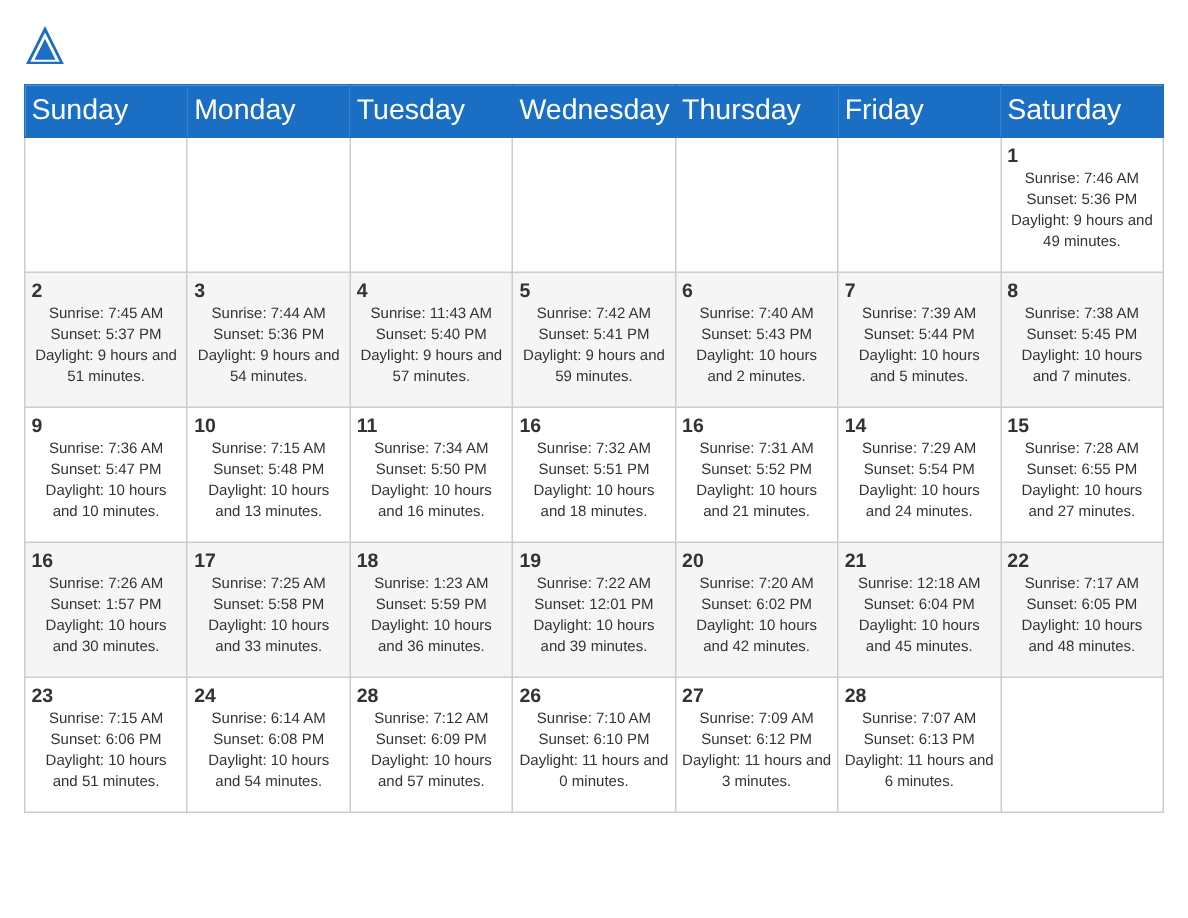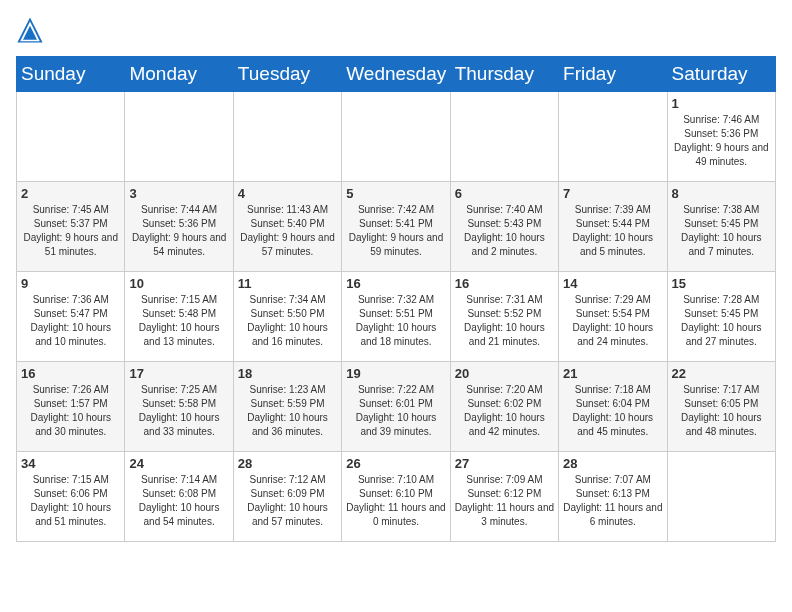--- a/index.html
+++ b/index.html
@@ -195,21 +195,21 @@
         </td>
         <td>
           <span class="day-num">14</span>
           <div class="day-detail">Sunrise: 7:29 AM
 Sunset: 5:54 PM
 Daylight: 10 hours and 24 minutes.</div>
         </td>
         <td>
           <span class="day-num">15</span>
           <div class="day-detail">Sunrise: 7:28 AM
-Sunset: 5:45 PM
+Sunset: 6:55 PM
 Daylight: 10 hours and 27 minutes.</div>
         </td>
       </tr>
       <tr>
         <td>
           <span class="day-num">16</span>
           <div class="day-detail">Sunrise: 7:26 AM
 Sunset: 1:57 PM
 Daylight: 10 hours and 30 minutes.</div>
         </td>
@@ -221,52 +221,52 @@
         </td>
         <td>
           <span class="day-num">18</span>
           <div class="day-detail">Sunrise: 1:23 AM
 Sunset: 5:59 PM
 Daylight: 10 hours and 36 minutes.</div>
         </td>
         <td>
           <span class="day-num">19</span>
           <div class="day-detail">Sunrise: 7:22 AM
-Sunset: 6:01 PM
+Sunset: 12:01 PM
 Daylight: 10 hours and 39 minutes.</div>
         </td>
         <td>
           <span class="day-num">20</span>
           <div class="day-detail">Sunrise: 7:20 AM
 Sunset: 6:02 PM
 Daylight: 10 hours and 42 minutes.</div>
         </td>
         <td>
           <span class="day-num">21</span>
-          <div class="day-detail">Sunrise: 7:18 AM
+          <div class="day-detail">Sunrise: 12:18 AM
 Sunset: 6:04 PM
 Daylight: 10 hours and 45 minutes.</div>
         </td>
         <td>
           <span class="day-num">22</span>
           <div class="day-detail">Sunrise: 7:17 AM
 Sunset: 6:05 PM
 Daylight: 10 hours and 48 minutes.</div>
         </td>
       </tr>
       <tr>
         <td>
-          <span class="day-num">34</span>
+          <span class="day-num">23</span>
           <div class="day-detail">Sunrise: 7:15 AM
 Sunset: 6:06 PM
 Daylight: 10 hours and 51 minutes.</div>
         </td>
         <td>
           <span class="day-num">24</span>
-          <div class="day-detail">Sunrise: 7:14 AM
+          <div class="day-detail">Sunrise: 6:14 AM
 Sunset: 6:08 PM
 Daylight: 10 hours and 54 minutes.</div>
         </td>
         <td>
           <span class="day-num">28</span>
           <div class="day-detail">Sunrise: 7:12 AM
 Sunset: 6:09 PM
 Daylight: 10 hours and 57 minutes.</div>
         </td>
         <td>

